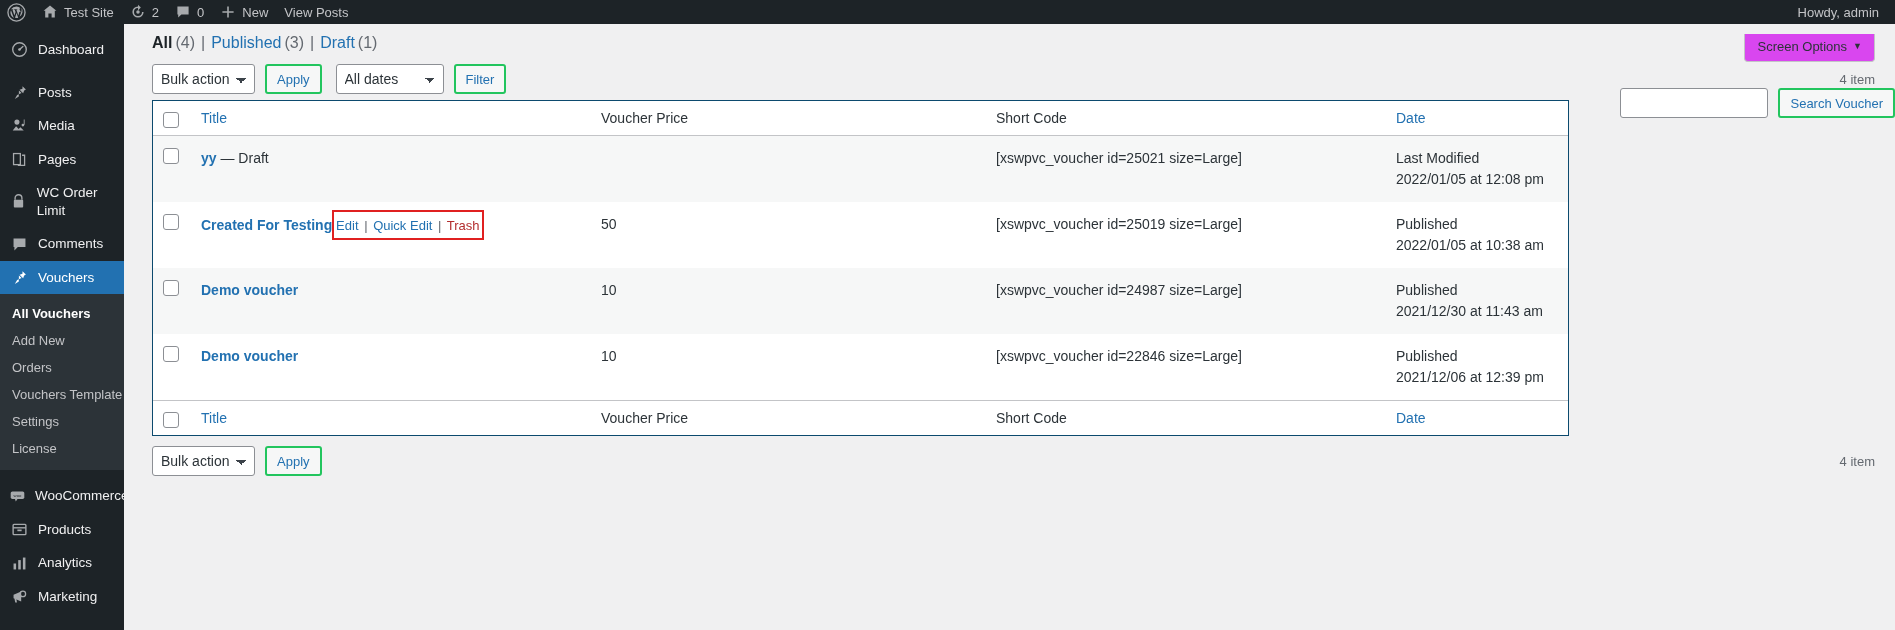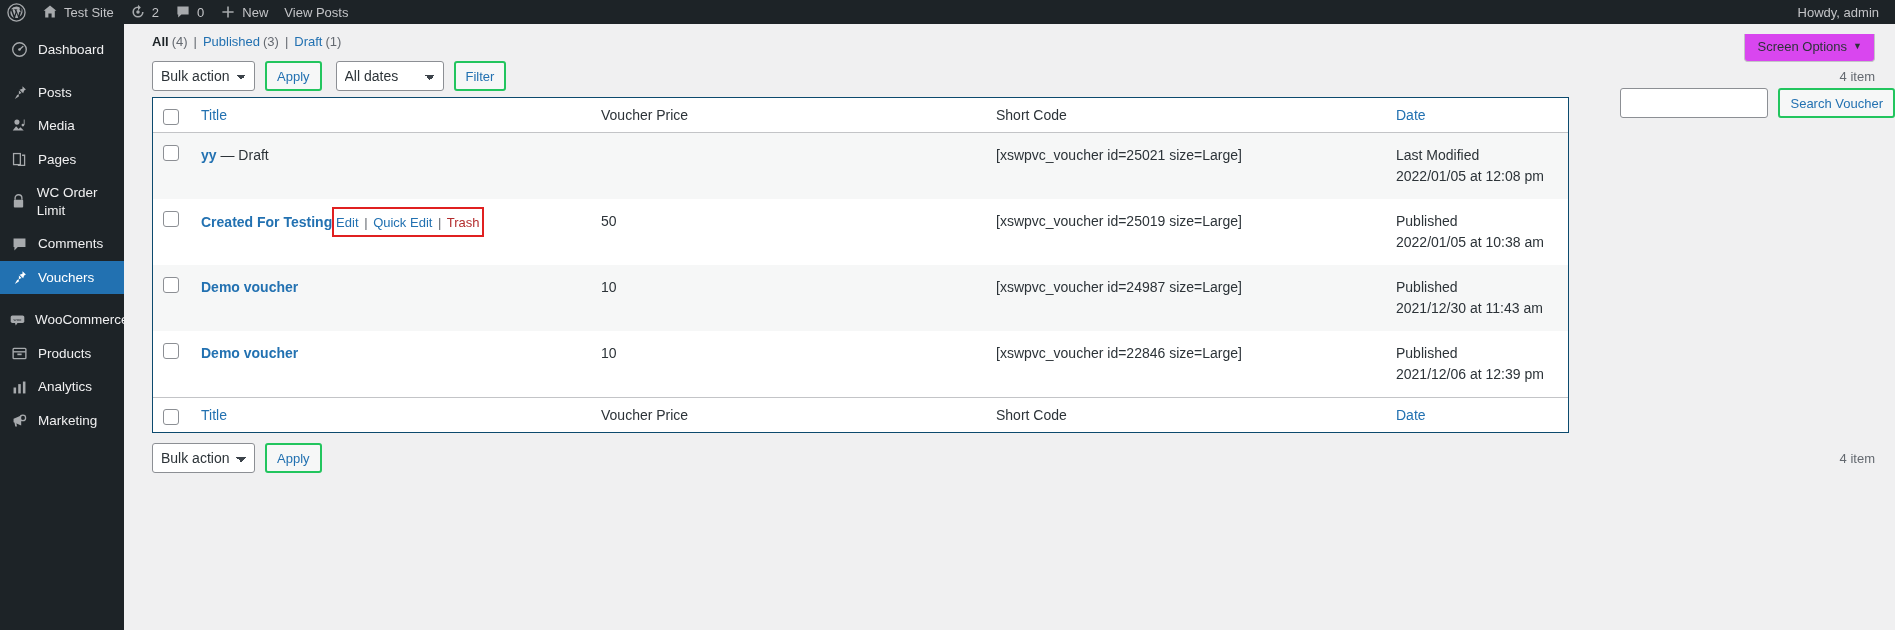--- a/index.html
+++ b/index.html
@@ -77,21 +77,21 @@
   .page-title-action {
     display: inline-block; margin-left: 10px;
     padding: 3px 10px 4px; font-size: 13px; line-height: 2;
     background: #f6f7f7; border: 1px solid #2271b1;
     color: #2271b1; border-radius: 3px; vertical-align: 5px;
   }
   .title-row { padding-top: 8px; }
 
   ul.subsubsub {
     margin: 10px 0 0; padding: 0; list-style: none;
-    font-size: 13px; color: #646970; display: flex; align-items: flex-start;
+    font-size: 16px; color: #646970; display: flex; align-items: flex-start;
   }
   ul.subsubsub li { display: flex; align-items: center; }
   ul.subsubsub a { color: #2271b1; text-decoration: none; }
   ul.subsubsub a.current { color: #1d2327; font-weight: 600; }
   ul.subsubsub .count { color: #646970; margin-left: 3px; }
   ul.subsubsub .divider { margin: 0 6px; color: #646970; }
 
   .tablenav {
     display: flex; align-items: center; height: 30px;
     margin: 12px 0 6px; position: relative;
@@ -300,20 +300,28 @@
 
   <div class="menu-item current">
     <span class="mico">
       <svg width="17" height="17" viewBox="0 0 20 20">
           <path d="M13.5 2.5l4 4-2 1-1.2 3.4-4.2-4.2L13.5 5.5zM9.3 7.5l3.2 3.2-5.3 2.1-2.7 4.7 4.7-2.7z" fill="#ffffff"></path>
         </svg>
     </span>
     <span class="mlabel">Vouchers</span>
   </div>
 
+  <div class="submenu">
+    <a class="submenu-item current">All Vouchers</a>
+    <a class="submenu-item">Add New</a>
+    <a class="submenu-item">Orders</a>
+    <a class="submenu-item">Vouchers Template</a>
+    <a class="submenu-item">Settings</a>
+    <a class="submenu-item">License</a>
+  </div>
 
   <div class="menu-item sep-top">
     <span class="mico">
       <svg width="17" height="17" viewBox="0 0 20 20">
           <rect x="2" y="4" width="16" height="9" rx="2" fill="#a7aaad"></rect>
           <path d="M7 13l1 3 2-3z" fill="#a7aaad"></path>
           <text x="10" y="11" font-size="5" text-anchor="middle" fill="#1d2327" font-family="Liberation Sans, sans-serif">woo</text>
         </svg>
     </span>
     <span class="mlabel">WooCommerce</span>

